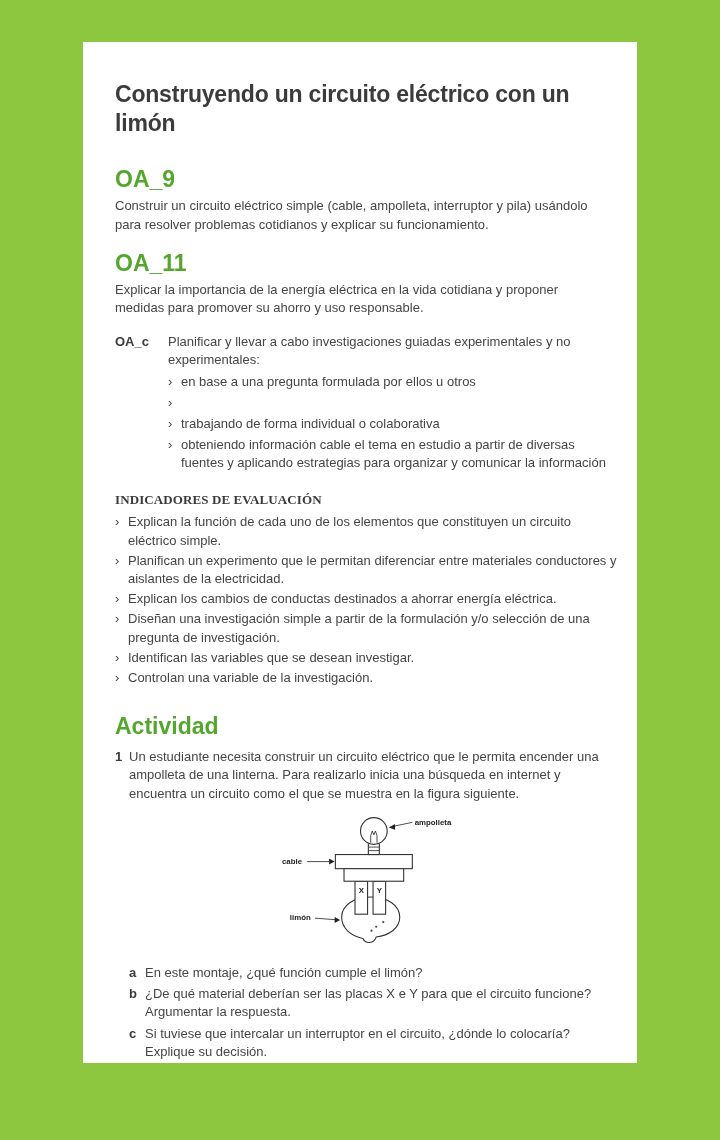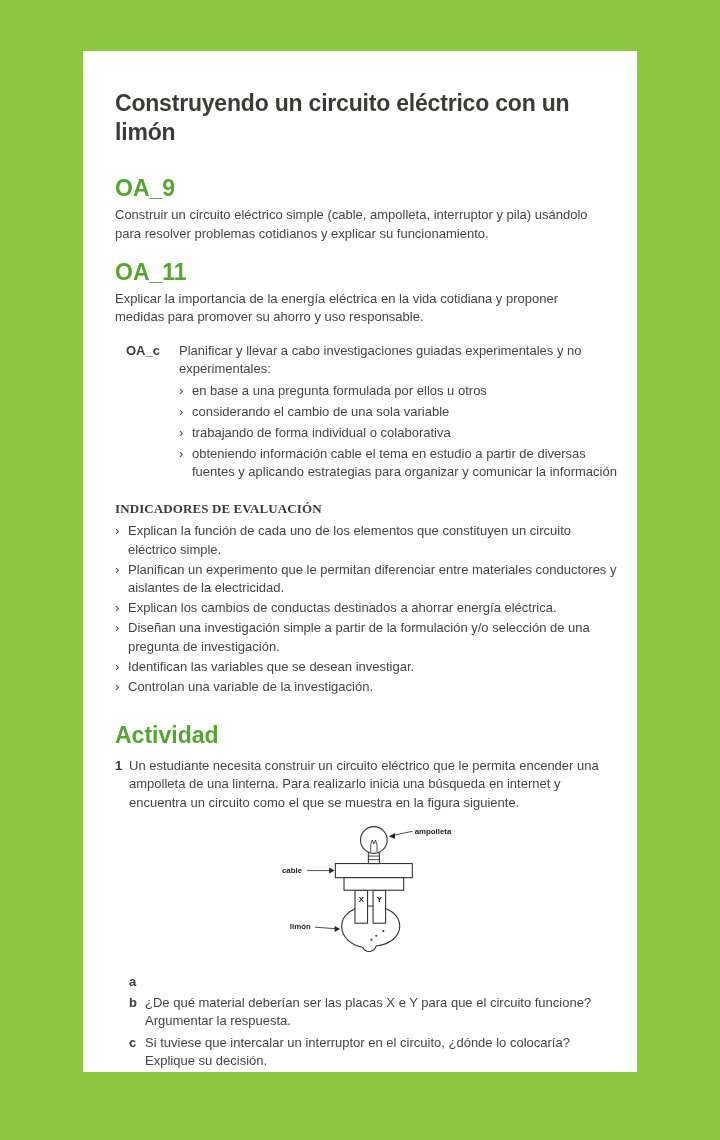--- a/index.html
+++ b/index.html
@@ -4,38 +4,38 @@
 <style>
   html, body { margin: 0; padding: 0; }
   body {
     width: 720px; height: 1140px;
     background: #8dc63f;
     font-family: "Liberation Sans", sans-serif;
     position: relative;
     overflow: hidden;
   }
   .card {
-    position: absolute; left: 83px; top: 51px;
+    position: absolute; left: 83px; top: 42px;
     width: 554px; height: 1021px;
     background: #ffffff;
     box-sizing: border-box;
     padding: 38px 20px 0 32px;
     overflow: hidden;
   }
   .title {
     margin: 0 0 28px 0;
     font-size: 23px; line-height: 1.27; font-weight: 700;
     color: #3b3b3a; letter-spacing: -0.2px; max-width: 470px;
   }
   .green { color: #55a62f; font-size: 23px; font-weight: 700; margin: 0 0 4px 0; }
   .body { font-size: 13px; line-height: 1.4; color: #454543; margin: 0; }
   section.oa { margin-bottom: 16px; }
   section.oa .body { max-width: 494px; }
 
-  .oac { display: flex; margin: 6px 0 20px 11px; }
+  .oac { display: flex; margin: 6px 0 20px 0; }
   .oac-label { flex: 0 0 53px; font-size: 13px; font-weight: 700; color: #3b3b3a; line-height: 1.4; }
   .oac-content { flex: 1; }
 
   .bullet { display: flex; margin-top: 3px; }
   .marker { flex: 0 0 13px; font-size: 13px; line-height: 1.4; color: #454543; }
 
   .ind-heading { font-size: 13px; font-weight: 700; color: #3b3b3a; margin: 0 0 5px 0; letter-spacing: 0.1px; font-family: Liberation Serif, serif; }
   .ind-list { margin-bottom: 26px; }
   .ind-list .bullet { margin-top: 2px; }
 
@@ -77,21 +77,20 @@
     <div class="oac">
       <div class="oac-label">OA_c</div>
       <div class="oac-content">
         <p class="body">Planificar y llevar a cabo investigaciones guiadas experimentales y no experimentales:</p>
         <div class="bullet">
           <span class="marker">›</span>
           <span class="body">en base a una pregunta formulada por ellos u otros</span>
         </div>
         <div class="bullet">
           <span class="marker">›</span>
-          <span class="body">considerando el cambio de una sola variable</span>
         </div>
         <div class="bullet">
           <span class="marker">›</span>
           <span class="body">trabajando de forma individual o colaborativa</span>
         </div>
         <div class="bullet">
           <span class="marker">›</span>
           <span class="body">obteniendo información cable el tema en estudio a partir de diversas fuentes y aplicando estrategias para organizar y comunicar la información</span>
         </div>
       </div>
@@ -170,20 +169,21 @@
 
         <text x="38" y="142">limón</text>
         <line class="line" x1="70" y1="139" x2="96" y2="141"></line>
         <polygon class="head" points="102,141.5 95,137.7 95,145.3"></polygon>
       </g>
     </svg>
 
     <div class="questions">
       <div class="q">
         <span class="qletter">a</span>
+        <p class="body">En este montaje, ¿qué función cumple el limón?</p>
       </div>
       <div class="q">
         <span class="qletter">b</span>
         <p class="body">¿De qué material deberían ser las placas X e Y para que el circuito funcione? Argumentar la respuesta.</p>
       </div>
       <div class="q">
         <span class="qletter">c</span>
         <p class="body">Si tuviese que intercalar un interruptor en el circuito, ¿dónde lo colocaría? Explique su decisión.</p>
       </div>
       <div class="q">

